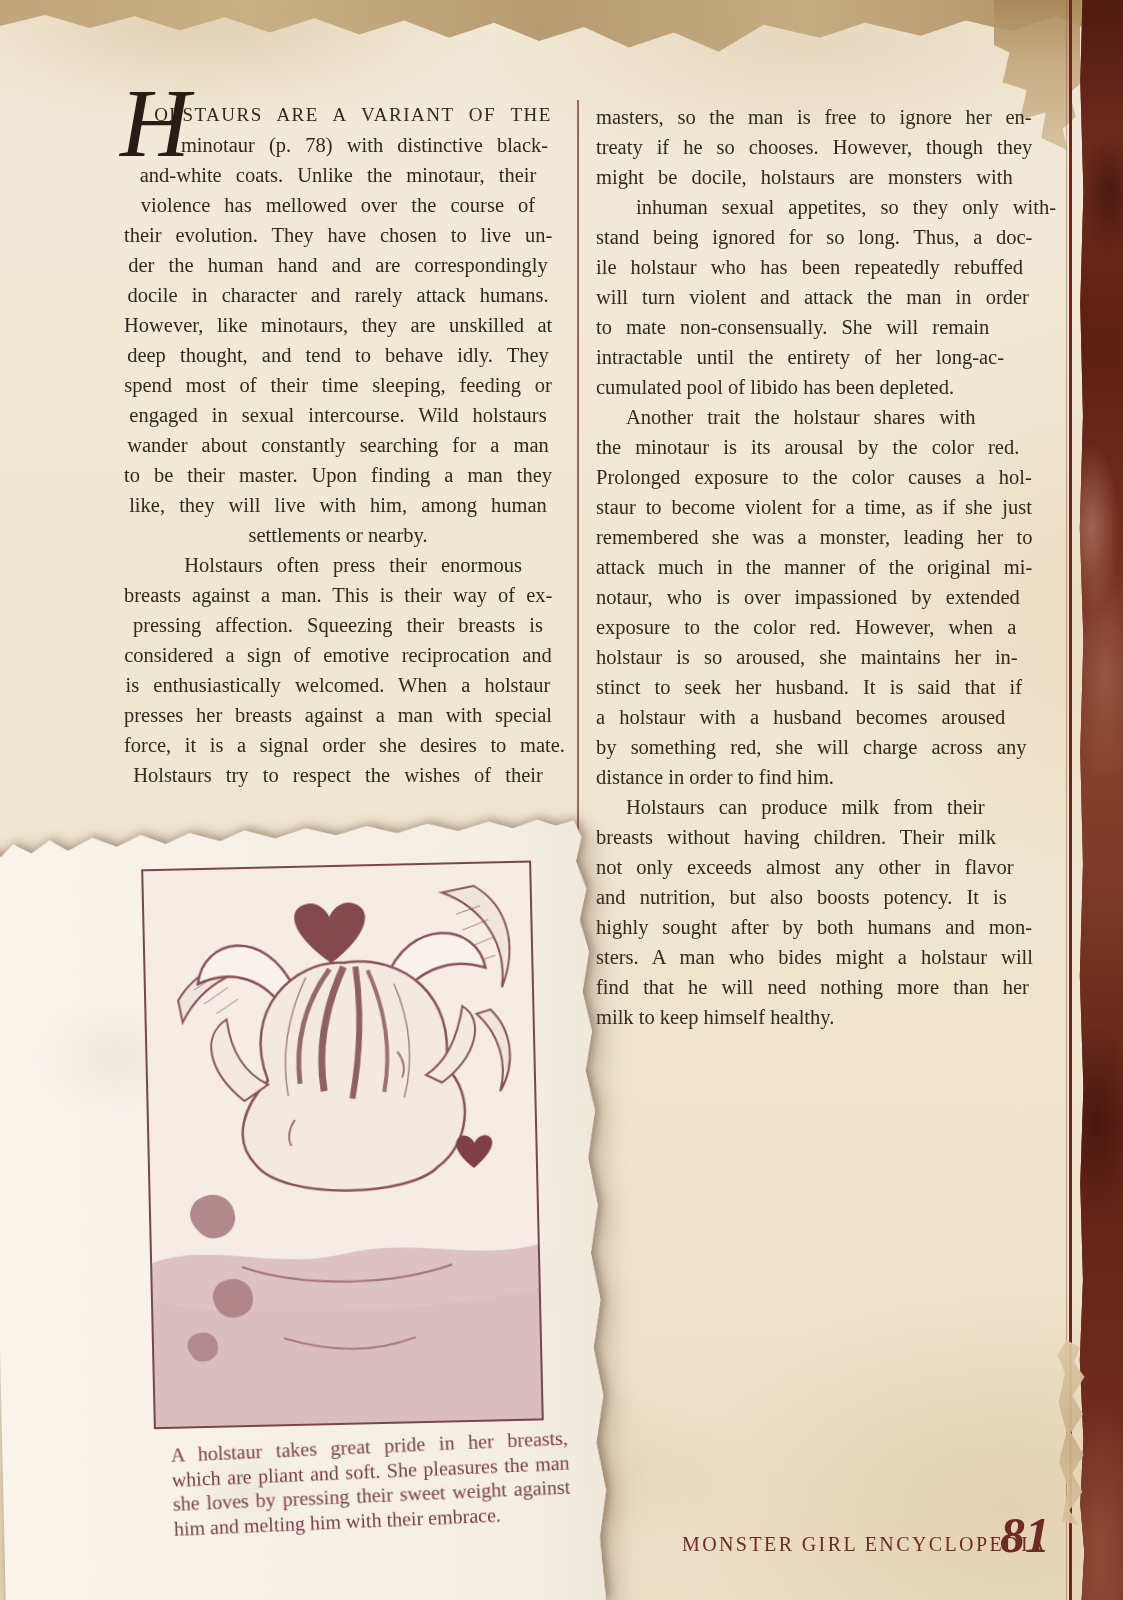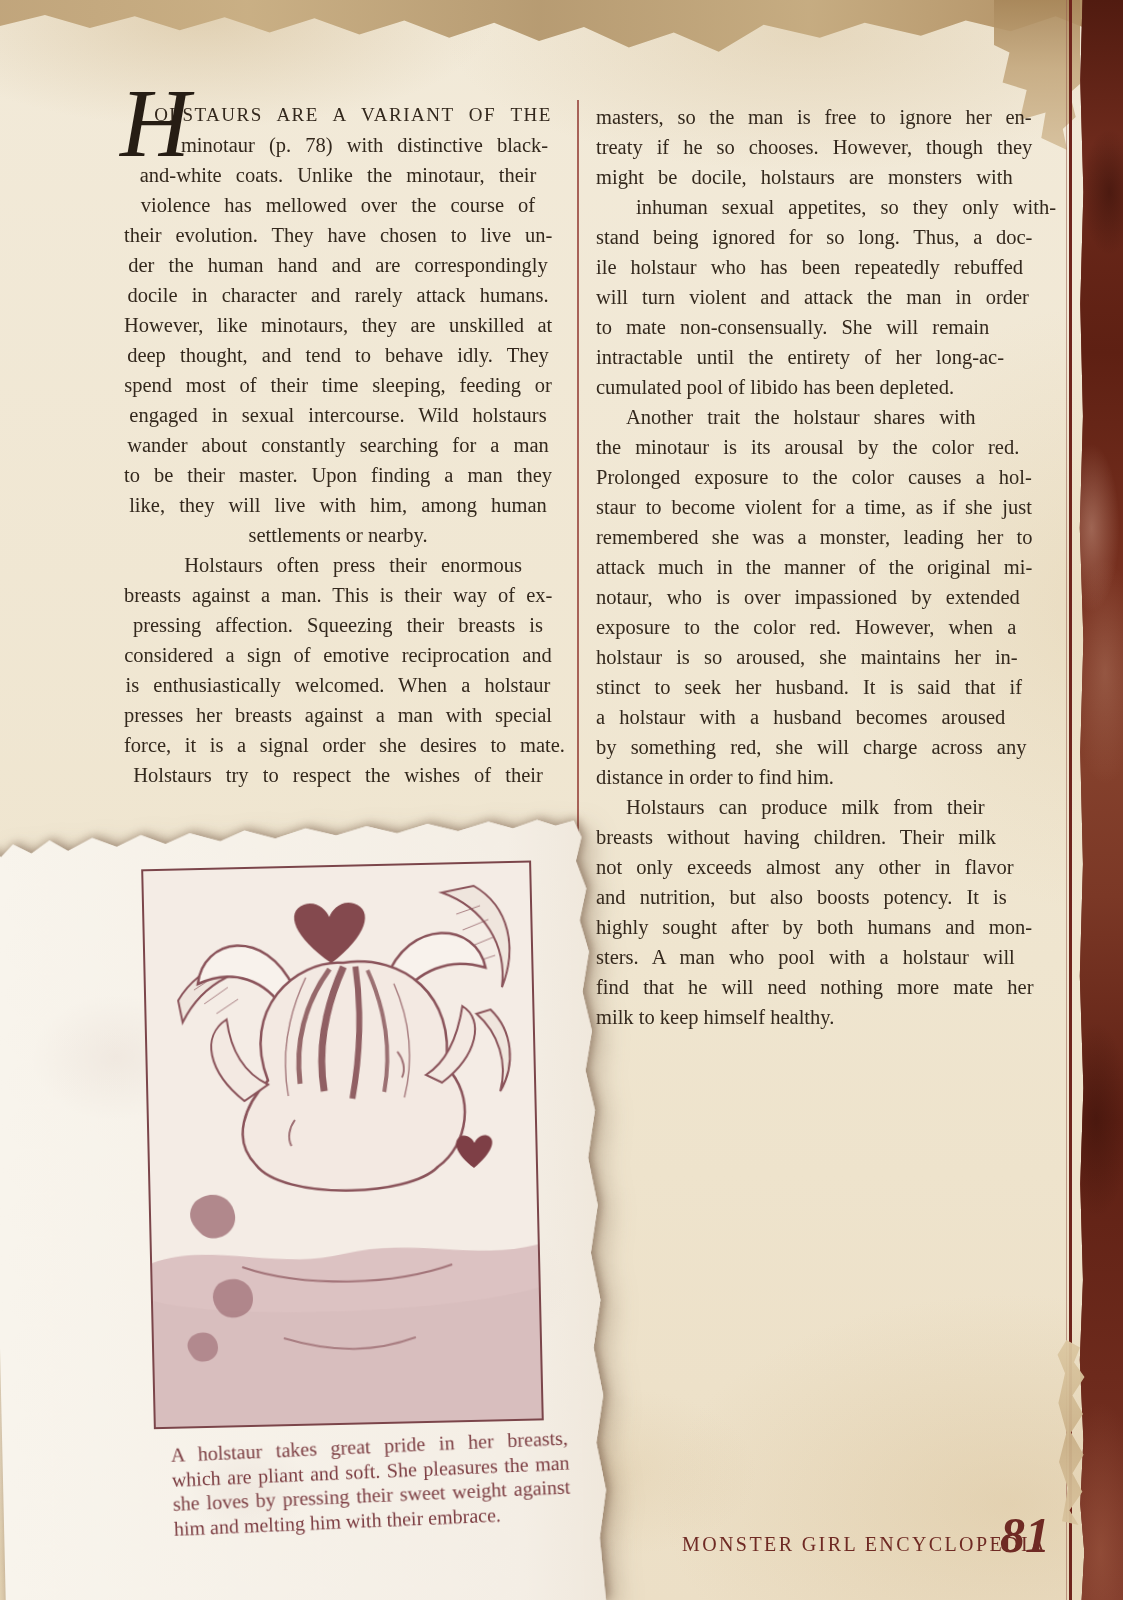--- a/index.html
+++ b/index.html
@@ -167,22 +167,22 @@
     <div class="tline" data-interactable="false"><span style="word-spacing: 9px;">holstaur is so aroused, she maintains her in-</span></div>
     <div class="tline" data-interactable="false"><span style="word-spacing: 9px;">stinct to seek her husband. It is said that if</span></div>
     <div class="tline" data-interactable="false"><span style="word-spacing: 9px;">a holstaur with a husband becomes aroused</span></div>
     <div class="tline" data-interactable="false"><span style="word-spacing: 9px;">by something red, she will charge across any</span></div>
     <div class="tline end" data-interactable="false"><span>distance in order to find him.</span></div>
     <div class="tline ind" data-interactable="false"><span style="word-spacing: 9px;">Holstaurs can produce milk from their</span></div>
     <div class="tline" data-interactable="false"><span style="word-spacing: 9px;">breasts without having children. Their milk</span></div>
     <div class="tline" data-interactable="false"><span style="word-spacing: 9px;">not only exceeds almost any other in flavor</span></div>
     <div class="tline" data-interactable="false"><span style="word-spacing: 9px;">and nutrition, but also boosts potency. It is</span></div>
     <div class="tline" data-interactable="false"><span style="word-spacing: 8.85714px;">highly sought after by both humans and mon-</span></div>
-    <div class="tline" data-interactable="false"><span style="word-spacing: 9px;">sters. A man who pool with a holstaur will</span></div>
-    <div class="tline" data-interactable="false"><span style="word-spacing: 9px;">find that he will need nothing more mate her</span></div>
+    <div class="tline" data-interactable="false"><span style="word-spacing: 9px;">sters. A man who bides might a holstaur will</span></div>
+    <div class="tline" data-interactable="false"><span style="word-spacing: 9px;">find that he will need nothing more than her</span></div>
     <div class="tline end" data-interactable="false"><span>milk to keep himself healthy.</span></div>
   </div>
 
 <div class="paper-shadow" data-interactable="false">
   <div class="paper" data-interactable="false">
     <div class="frame" data-interactable="false">
       <svg data-interactable="false" width="386" height="556" viewBox="0 0 386 556" xmlns="http://www.w3.org/2000/svg">
 
         <path d="M0,392 C60,372 122,402 192,387 C262,372 322,397 386,382 L386,556 L0,556 Z" fill="#dcc2c2"></path>
         <path d="M0,430 C80,452 300,448 386,425 L386,556 L0,556 Z" fill="#d6bbbb" opacity="0.6"></path>

